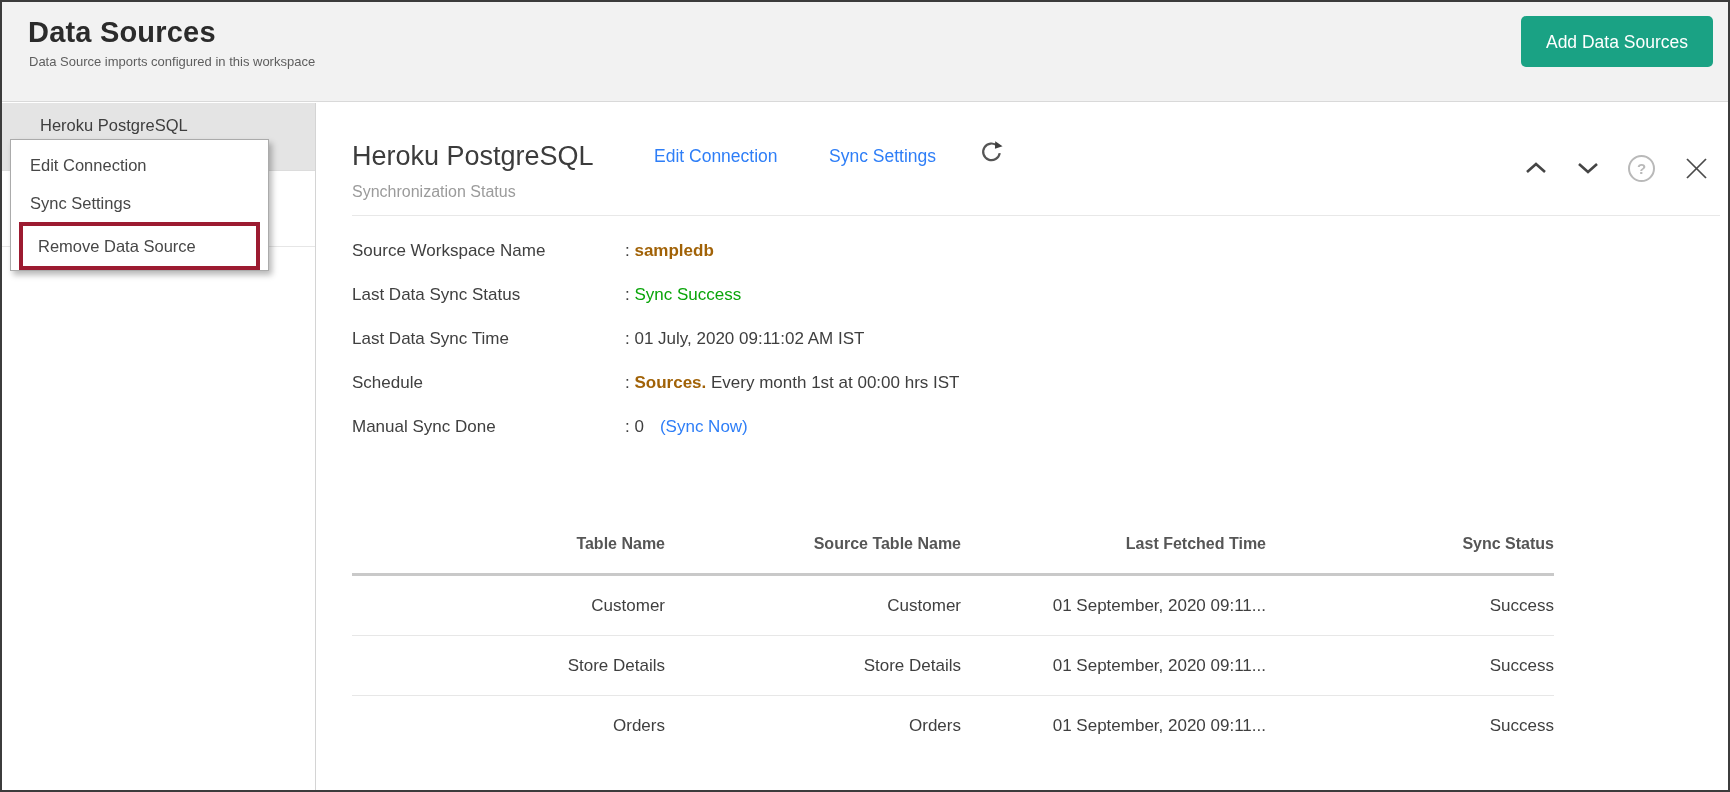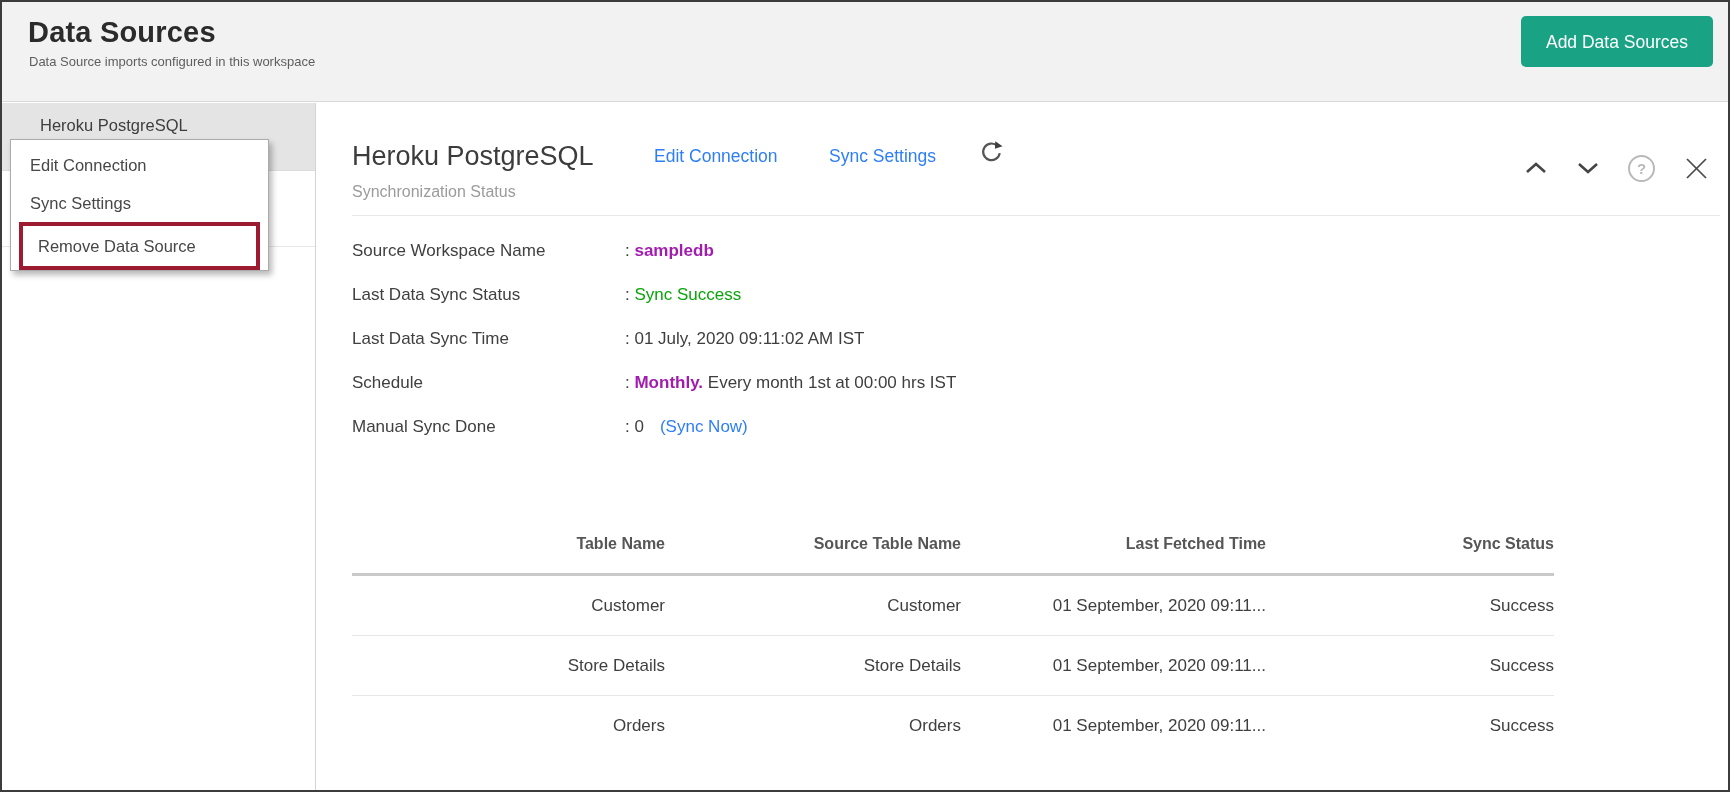--- a/index.html
+++ b/index.html
@@ -111,21 +111,21 @@
   .section-sep {
     position: absolute; left: 35px; top: 112px; width: 1368px; height: 1px;
     background: #e8e8e8;
   }
 
   
   .kv-list { position: absolute; left: 35px; top: 126px; }
   .kv-row { height: 44px; display: flex; align-items: center; font-size: 17px; }
   .kv-label { width: 273px; color: #404040; }
   .kv-value { color: #3e3e3e; }
-  .kv-value strong { font-weight: 700; color: #a21caf; }
+  .kv-value strong { font-weight: 700; color: #a16207; }
   .kv-green { color: #09a509; }
   .kv-link { color: #2e7ef7; margin-left: 16px; cursor: pointer; text-decoration: none; }
 
   
   .tbl { position: absolute; left: 35px; top: 421px; width: 1202px; }
   .tbl-grid { display: grid; grid-template-columns: 313px 296px 305px 288px; align-items: center; text-align: right; }
   .tbl-head { height: 40px; font-size: 16px; font-weight: 700; color: #565656; }
   .tbl-head > div:first-child, .tbl-row > div:first-child { padding-left: 16px; }
   .tbl-thickline { margin-top: 9px; height: 3px; background: #c9c9c9; }
   .tbl-row { height: 60px; font-size: 17px; color: #3f3f3f; }
@@ -207,21 +207,21 @@
         <div class="kv-value"><span>: </span><span class="kv-green">Sync Success</span></div>
       </div>
 
       <div class="kv-row">
         <div class="kv-label">Last Data Sync Time</div>
         <div class="kv-value"><span>: </span><span>01 July, 2020 09:11:02 AM IST</span></div>
       </div>
 
       <div class="kv-row">
         <div class="kv-label">Schedule</div>
-        <div class="kv-value"><span>: </span><strong>Monthly.</strong><span> Every month 1st at 00:00 hrs IST</span></div>
+        <div class="kv-value"><span>: </span><strong>Sources.</strong><span> Every month 1st at 00:00 hrs IST</span></div>
       </div>
 
 
       <div class="kv-row">
         <div class="kv-label">Manual Sync Done</div>
         <div class="kv-value"><span>: </span><span>0</span><a class="kv-link">(Sync Now)</a></div>
       </div>
 
     </div>
 

